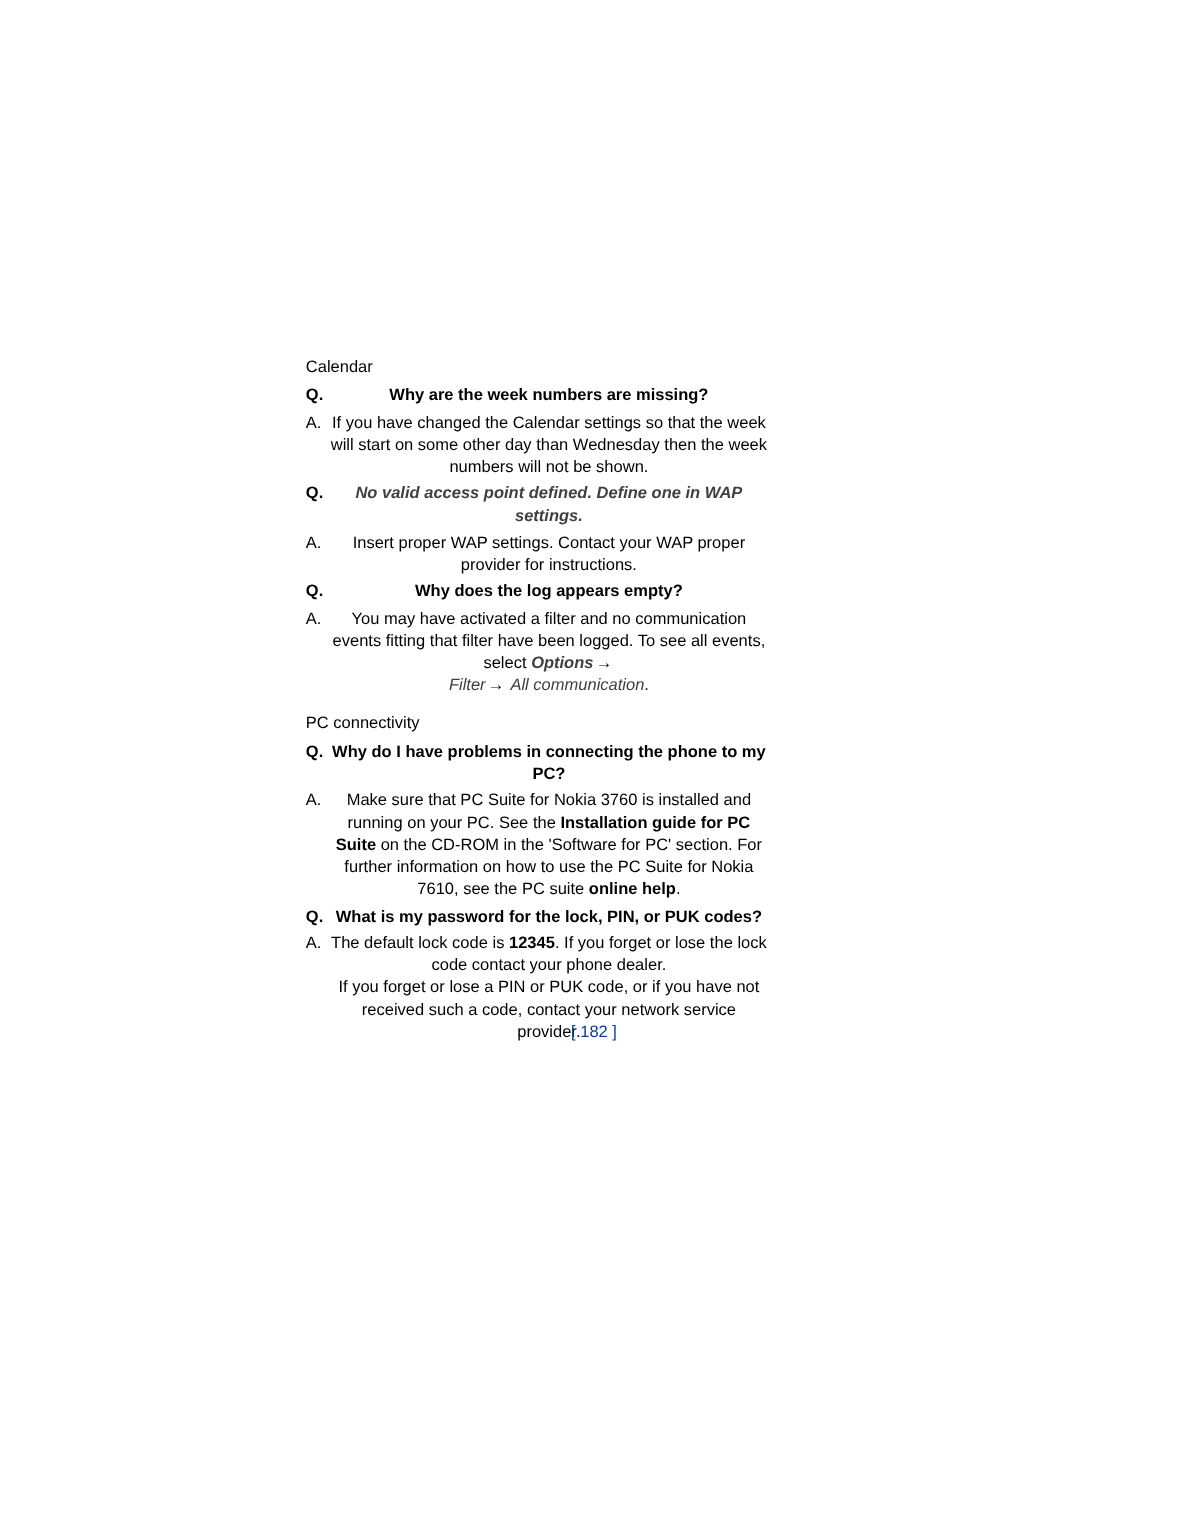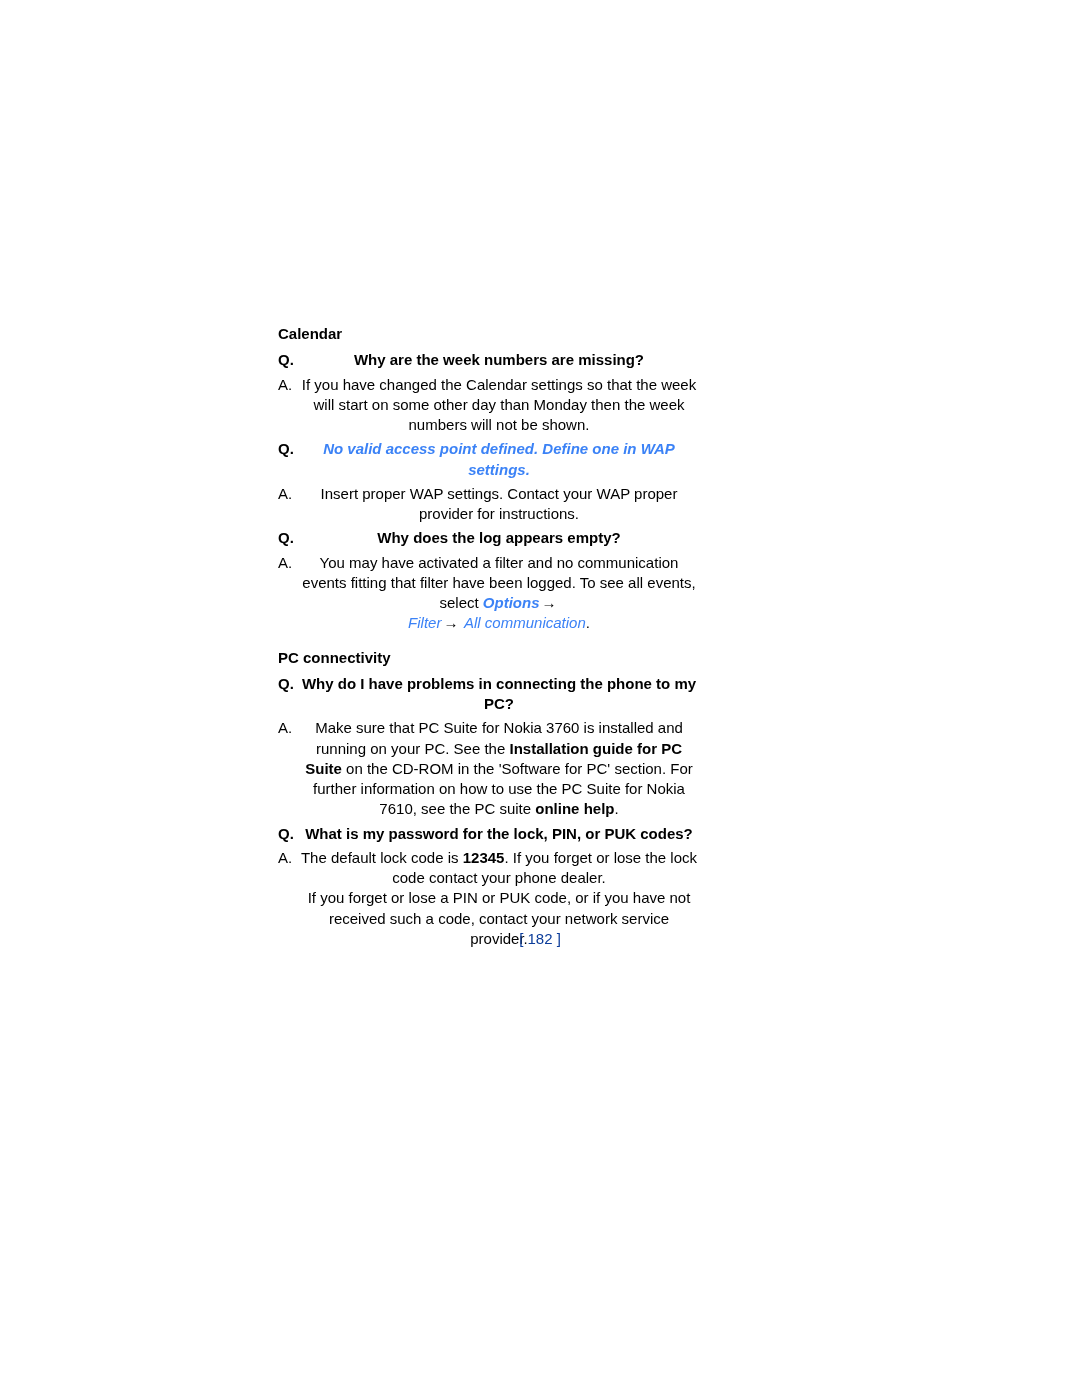--- a/index.html
+++ b/index.html
@@ -14,39 +14,39 @@
   .page {
     position: absolute;
     left: 278px;
     top: 310px;
     width: 420px;
     color: #000;
     font-size: 15px;
     line-height: 1.35;
   }
   .section-heading {
-    font-weight: bold;
+    font-weight: normal;
     margin-top: 14px;
     margin-bottom: 6px;
   }
   .qa-row {
     display: flex;
     margin-bottom: 4px;
   }
   .qa-label {
     width: 22px;
     flex-shrink: 0;
   }
   .qa-body {
     flex: 1;
     text-align: center;
   }
   .bold { font-weight: bold; }
   .italic { font-style: italic; }
-  .blue { color: #3b82f6; font-style: italic; }
+  .blue { color: #404040; font-style: italic; }
   .arrow {
     padding: 0 2px;
   }
   .page-number {
     position: absolute;
     left: 0;
     right: 0;
     top: 930px;
     text-align: center;
     color: #0b3c9a;
@@ -58,21 +58,21 @@
 
 <div class="page">
 
   <div class="section-heading">Calendar</div>
   <div class="qa-row">
     <div class="qa-label bold">Q.</div>
     <div class="qa-body bold">Why are the week numbers are missing?</div>
   </div>
   <div class="qa-row">
     <div class="qa-label">A.</div>
-    <div class="qa-body">If you have changed the Calendar settings so that the week will start on some other day than Monday then the week numbers will not be shown.</div>
+    <div class="qa-body">If you have changed the Calendar settings so that the week will start on some other day than Wednesday then the week numbers will not be shown.</div>
   </div>
 
   <div class="qa-row">
     <div class="qa-label bold">Q.</div>
     <div class="qa-body bold italic blue">No valid access point defined. Define one in WAP settings.</div>
   </div>
   <div class="qa-row">
     <div class="qa-label">A.</div>
     <div class="qa-body">Insert proper WAP settings. Contact your WAP proper provider for instructions.</div>
   </div>

